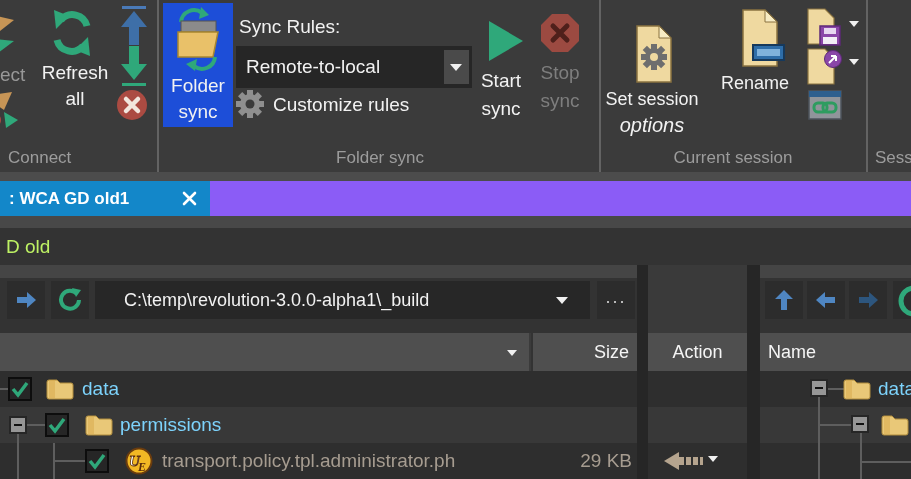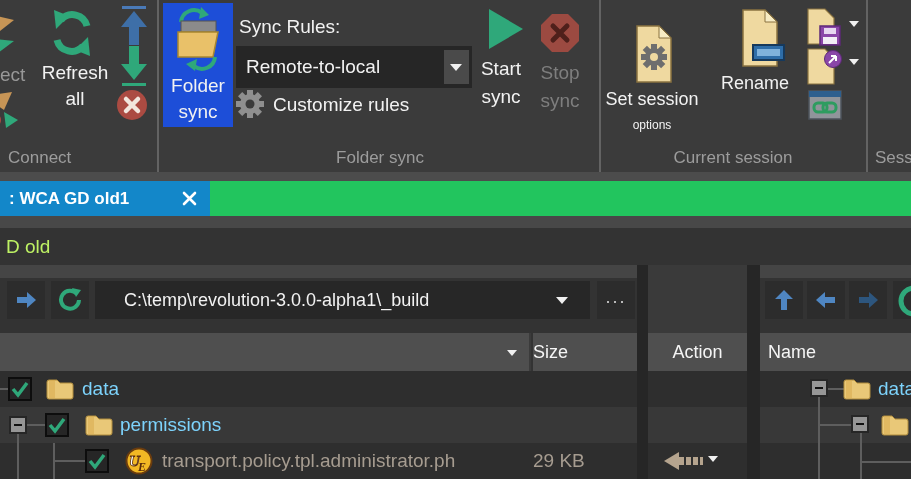--- a/index.html
+++ b/index.html
@@ -3,21 +3,21 @@
 <meta charset="utf-8">
 <style>
   html,body{margin:0;padding:0;background:#222;}
   #root{
     position:relative;width:911px;height:479px;overflow:hidden;
     background:#3b3b3b;font-family:"Liberation Sans",sans-serif;color:#fff;
     -webkit-font-smoothing:antialiased;
   }
   .abs{position:absolute;box-sizing:border-box;}
   .ctr{text-align:center;}
-  .rt{}
+  .rt{text-align:right;}
   .ribbon-text{font-size:19px;color:#f2f2f2;line-height:26px;}
   .ribbon-text.dis{color:#7e7e7e;}
   .group-label{font-size:17px;color:#9c9c9c;line-height:24px;}
   .vsep{width:2px;background:#636363;top:0;height:172px;}
   .btn-dark{background:#2c2c2c;}
   .caret{width:0;height:0;border-left:6px solid transparent;border-right:6px solid transparent;border-top:7px solid #f0f0f0;}
   .caret.sm{border-left-width:5px;border-right-width:5px;border-top-width:6px;}
   .cb{width:24px;height:24px;background:#262626;border:2px solid #0d0d0d;}
   .exp{width:18px;height:18px;background:#969696;border:2px solid #262626;}
   .exp .minus{position:absolute;left:3px;top:6px;width:8px;height:2px;background:#111;}
@@ -98,21 +98,21 @@
         <rect x="12" y="1" width="6" height="28"></rect>
         <rect x="12" y="1" width="6" height="28" transform="rotate(45 15 15)"></rect>
         <rect x="12" y="1" width="6" height="28" transform="rotate(90 15 15)"></rect>
         <rect x="12" y="1" width="6" height="28" transform="rotate(135 15 15)"></rect>
         <circle cx="15" cy="15" r="10"></circle>
       </g>
       <circle cx="15" cy="15" r="4.5" fill="#3b3b3b"></circle>
     </svg>
     <div class="abs ribbon-text" style="left:273px;top:92px;">Customize rules</div>
 
-    <div class="abs" style="left:468px;top:0;width:66px;height:116px;">
+    <div class="abs" style="left:468px;top:12px;width:66px;height:116px;">
       <svg class="abs" style="left:18px;top:6px;" width="40" height="46" viewBox="0 0 40 46">
         <polygon points="3,3 37,23 3,43" fill="#2fa87a"></polygon>
       </svg>
       <div class="abs ribbon-text ctr" style="left:0;top:56px;width:66px;">Start</div>
       <div class="abs ribbon-text ctr" style="left:0;top:84px;width:66px;">sync</div>
     </div>
     <div class="abs" style="left:532px;top:4px;width:56px;height:116px;">
       <svg class="abs" style="left:7px;top:8px;" width="42" height="42" viewBox="0 0 42 42">
         <polygon points="13,2 29,2 40,13 40,29 29,40 13,40 2,29 2,13" fill="#9c4a41"></polygon>
         <path d="M14 14 L28 28 M28 14 L14 28" stroke="#4f201b" stroke-width="5" stroke-linecap="round"></path>
@@ -130,21 +130,21 @@
         <g fill="#6e6e6e">
           <rect x="17" y="20" width="6" height="26"></rect>
           <rect x="17" y="20" width="6" height="26" transform="rotate(45 20 33)"></rect>
           <rect x="17" y="20" width="6" height="26" transform="rotate(90 20 33)"></rect>
           <rect x="17" y="20" width="6" height="26" transform="rotate(135 20 33)"></rect>
           <circle cx="20" cy="33" r="9"></circle>
         </g>
         <circle cx="20" cy="33" r="4" fill="#efd9a0"></circle>
       </svg>
       <div class="abs ribbon-text ctr" style="left:0;top:66px;width:108px;font-size:18px;">Set session</div>
-      <div class="abs ribbon-text ctr" style="left:0;top:92px;width:108px;font-size:12px;">options</div>
+      <div class="abs ribbon-text ctr" style="left:0;top:92px;width:108px;font-size:20px;font-style:italic;">options</div>
     </div>
 
     <div class="abs" style="left:702px;top:4px;width:106px;height:120px;">
       <svg class="abs" style="left:38px;top:4px;" width="46" height="60" viewBox="0 0 46 60">
         <path d="M3 2 H25 L37 14 V58 H3 Z" fill="#efd9a0" stroke="#8a7340" stroke-width="1.5"></path>
         <path d="M25 2 V14 H37 Z" fill="#f7ecc4" stroke="#8a7340" stroke-width="1"></path>
         <rect x="13" y="37" width="31" height="15" fill="#2e6da8" stroke="#16395c" stroke-width="2"></rect>
         <rect x="17" y="41" width="23" height="7" fill="#7fb2dc"></rect>
       </svg>
       <div class="abs ribbon-text ctr" style="left:0;top:66px;width:106px;font-size:18px;">Rename</div>
@@ -173,21 +173,21 @@
     <div class="abs vsep" style="left:866px;"></div>
 
     <div class="abs group-label" style="left:8px;top:146px;">Connect</div>
     <div class="abs group-label ctr" style="left:160px;top:146px;width:440px;">Folder sync</div>
     <div class="abs group-label ctr" style="left:600px;top:146px;width:266px;">Current session</div>
     <div class="abs group-label" style="left:875px;top:146px;">Sess</div>
   </div>
 
   <div class="abs" style="left:0;top:172px;width:911px;height:9px;background:#4c4c4c;"></div>
 
-  <div class="abs" style="left:0;top:181px;width:911px;height:35px;background:#22c55e;">
+  <div class="abs" style="left:0;top:181px;width:911px;height:35px;background:#8b5cf6;">
     <div class="abs" style="left:0;top:0;width:210px;height:35px;background:#1387c9;">
       <span class="abs" style="left:9px;top:0;line-height:35px;font-size:17px;font-weight:bold;white-space:nowrap;">: WCA GD old1</span>
       <svg class="abs" style="left:182px;top:10px;" width="16" height="16" viewBox="0 0 16 16">
         <path d="M2 2 L13 13 M13 2 L2 13" stroke="#fff" stroke-width="2.6" stroke-linecap="round"></path>
       </svg>
     </div>
   </div>
 
   <div class="abs" style="left:0;top:216px;width:911px;height:12px;background:#484848;"></div>
 

